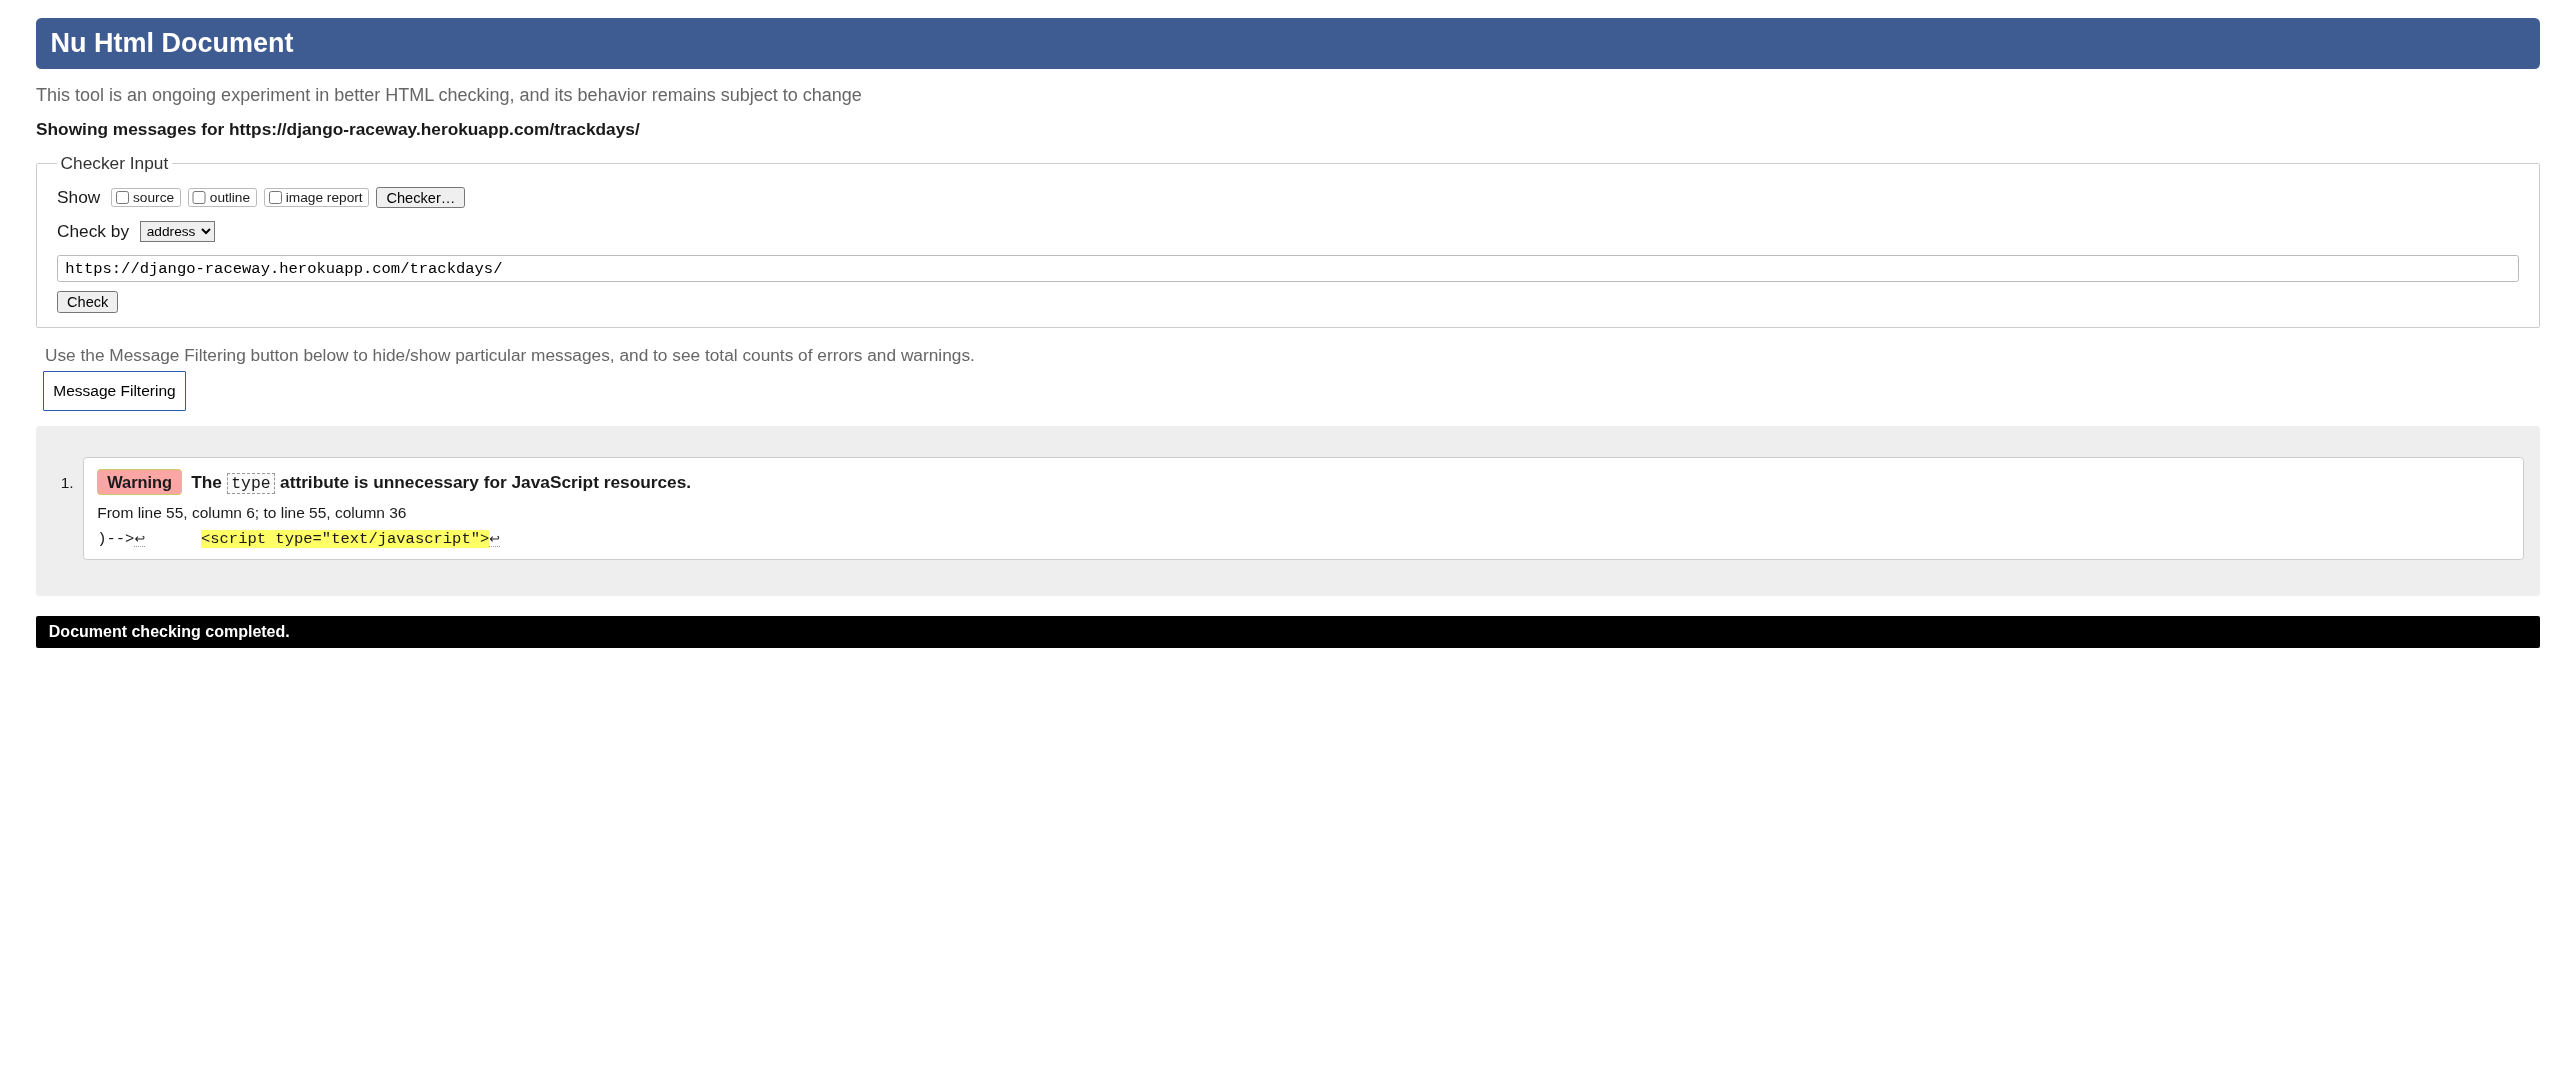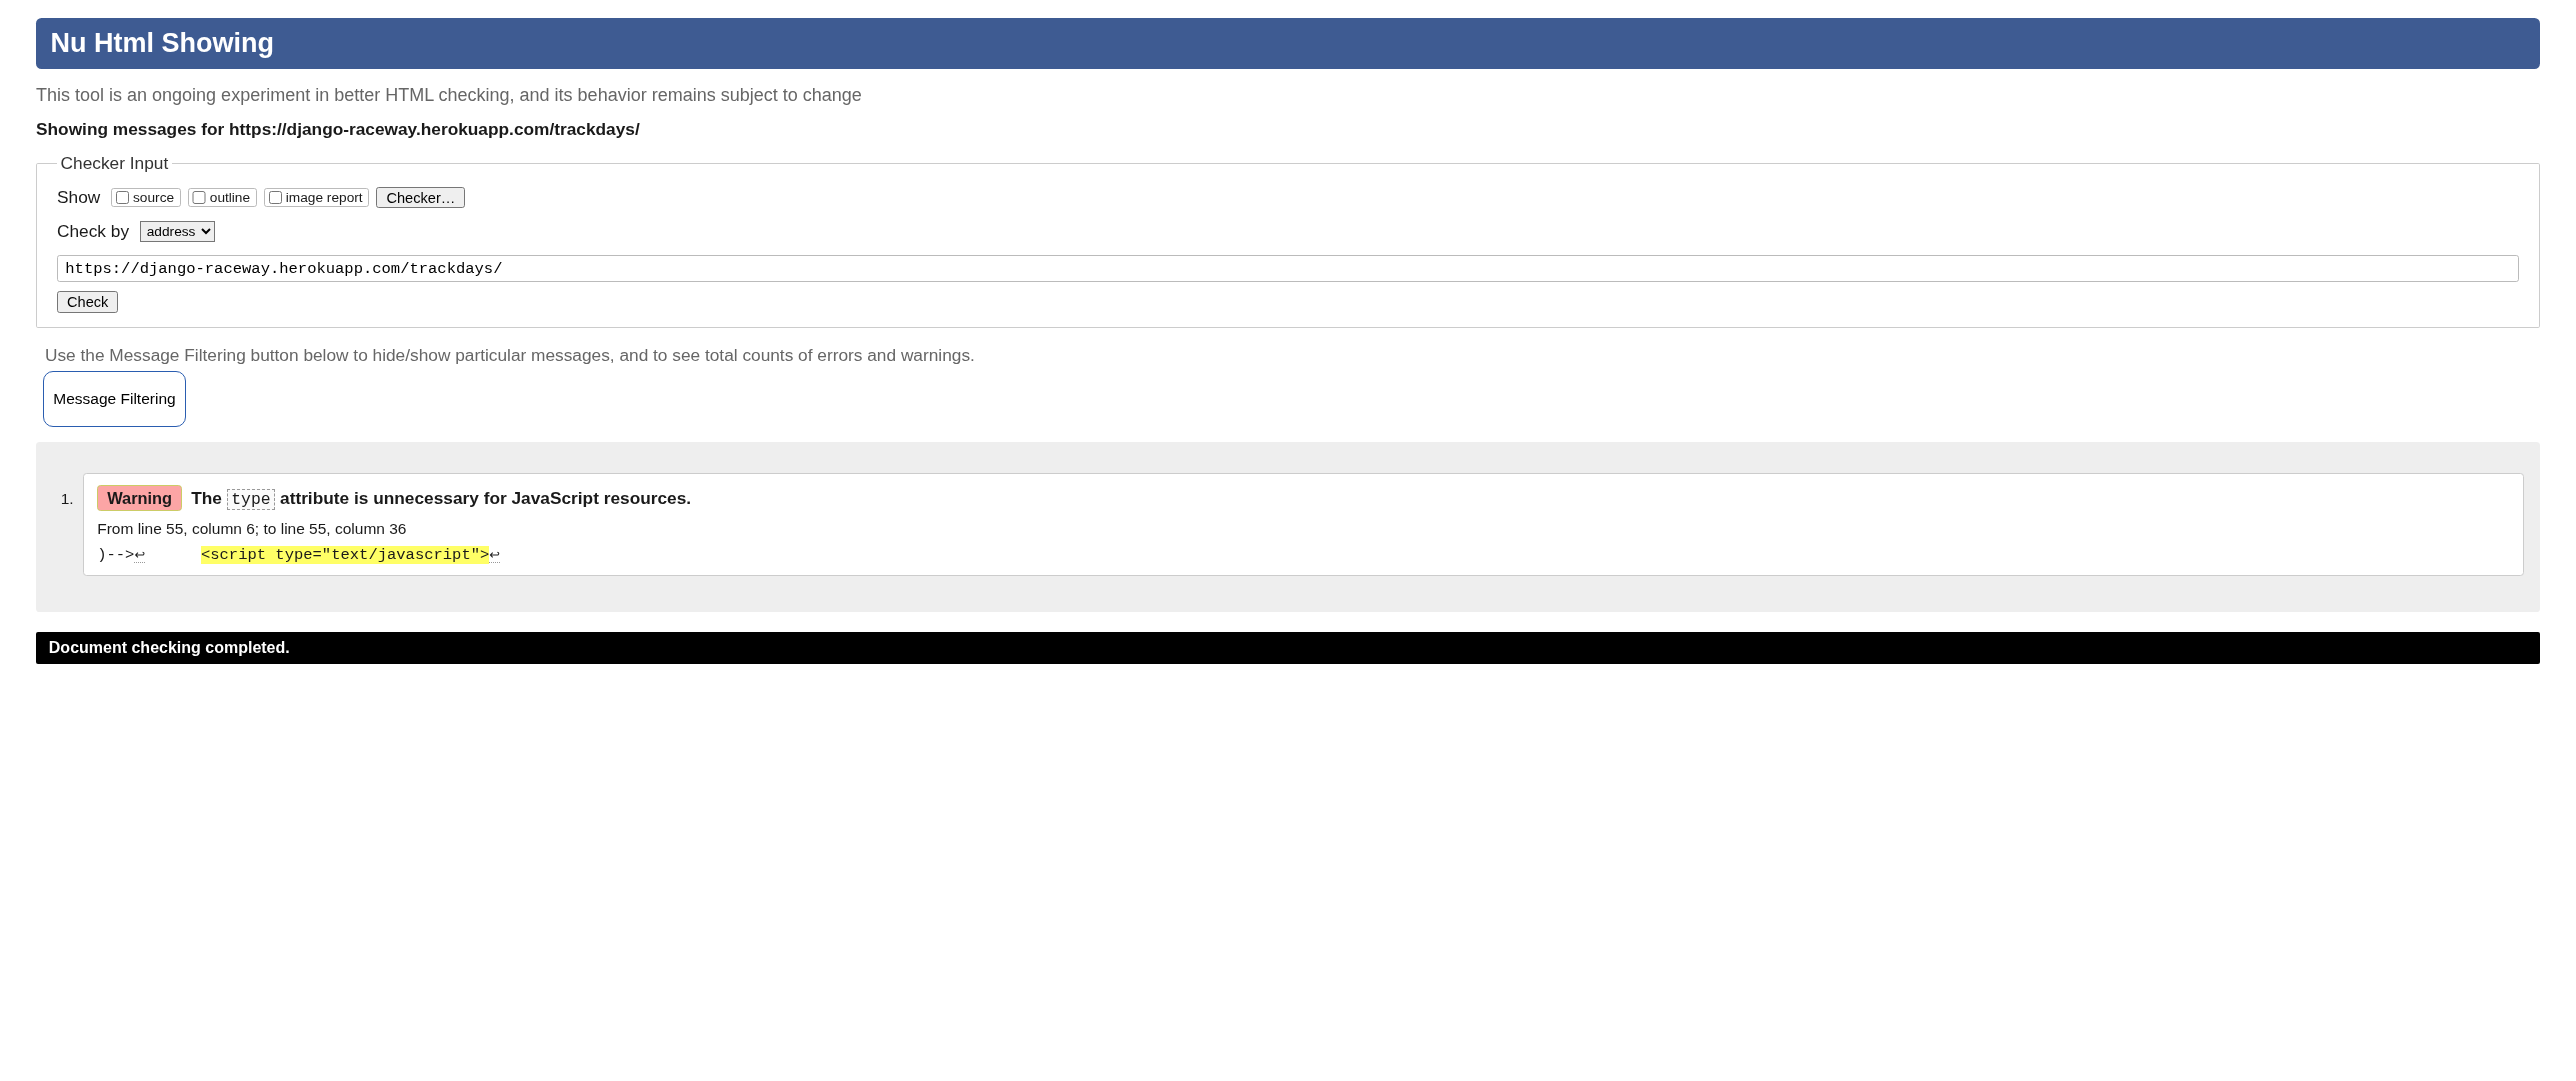--- a/index.html
+++ b/index.html
@@ -94,22 +94,22 @@
   .filter-hint {
     color: #666;
     font-size: 17.3px;
     margin: 9px 0 5.5px 9px;
   }
   button.msg-filter {
     font-family: inherit;
     font-size: 15.5px;
     background: #fff;
     border: 1.8px solid #2a5db0;
-    border-radius: 10px;
-    padding: 18px 9px;
+    border-radius: 1px;
+    padding: 10px 9px;
     margin: 0 0 14.6px 7.3px;
     cursor: pointer;
   }
   .results {
     background: #eeeeee;
     border-radius: 3.6px;
     padding: 31px 16.4px 36px 16.4px;
     margin-bottom: 20px;
   }
   .results ol {
@@ -178,21 +178,21 @@
     font-size: 16px;
     font-weight: 700;
   }
 </style>
 </head>
 <body>
 
 
 
 <div class="banner">
-  <span>Nu Html Showing</span>
+  <span>Nu Html Document</span>
 </div>
 
 <div class="subtitle">This tool is an ongoing experiment in better HTML checking, and its behavior remains subject to change</div>
 
 <div class="showing">
   <span>Showing messages for </span><span>https://django-raceway.herokuapp.com/trackdays/</span>
 </div>
 
 <fieldset class="checker-input">
   <legend>Checker Input</legend>

